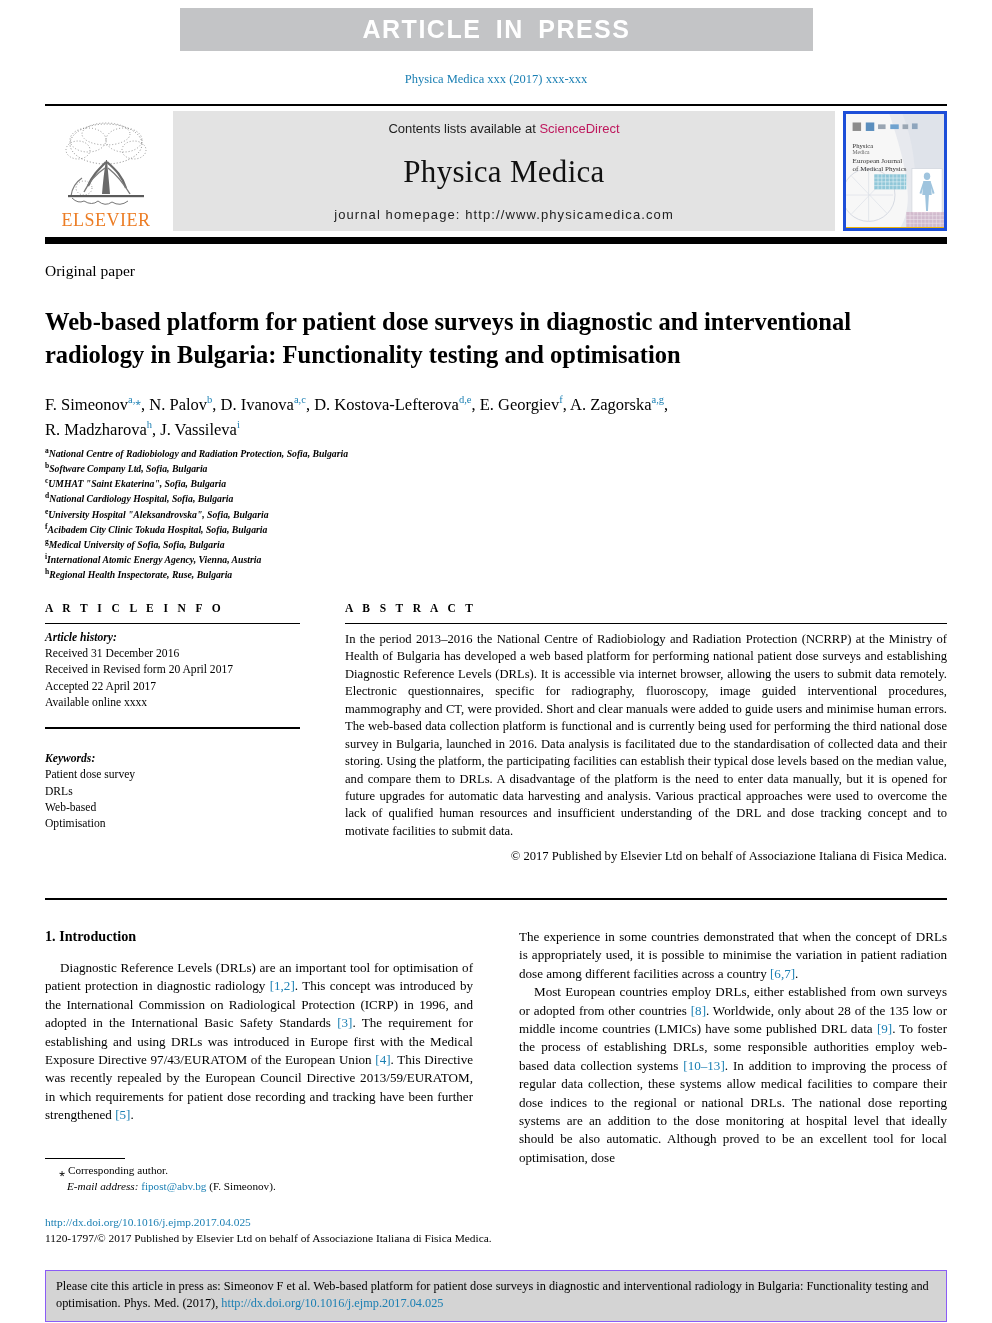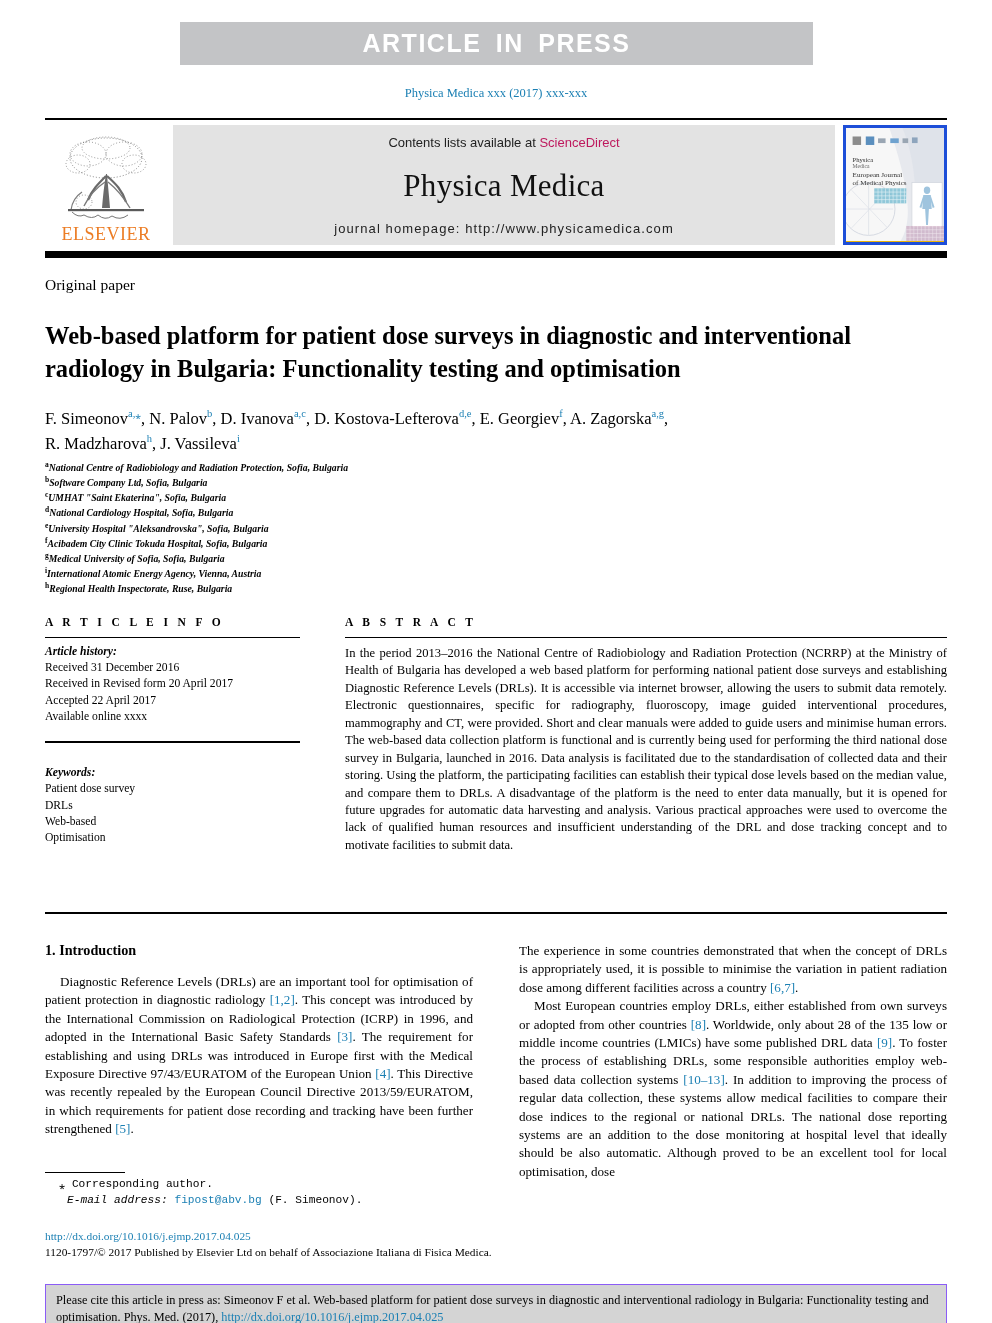--- a/index.html
+++ b/index.html
@@ -13,21 +13,20 @@
     font-family: "Liberation Serif", serif;
     color: #000;
     position: relative;
     overflow: hidden;
   }
   .page {
     width: 992px;
     height: 984px;
     position: relative;
     box-sizing: border-box;
-    margin-top: 14px;
   }
 
   
   .aip-bar {
     position: absolute;
     left: 180px;
     top: 8px;
     width: 633px;
     height: 43px;
     background: #c3c4c6;
@@ -269,21 +268,21 @@
     left: 45px;
     top: 1158px;
     width: 428px;
   }
   .fn-rule { border-top: 1px solid #000; width: 80px; margin-bottom: 4px; }
   .fn-line {
     font-size: 11.2px;
     line-height: 1.42;
     font-family: "Liberation Serif", serif;
   }
-  .fn-indent { padding-left: 14px; font-family: Liberation Mono, monospace; }
+  .fn-indent { padding-left: 14px; }
   .fn-label { font-style: italic; }
   .link { color: #1a7fb3; }
 
   .doi-block {
     position: absolute;
     left: 45px;
     top: 1215px;
     width: 600px;
     font-size: 11.4px;
     line-height: 1.38;
@@ -445,20 +444,21 @@
         <div>Optimisation</div>
       </div>
     </div>
 
     <div class="col-gap"></div>
 
     <div class="col-abstract">
       <div class="sec-head">A B S T R A C T</div>
       <div class="hr-thin"></div>
       <div class="abstract-body">In the period 2013–2016 the National Centre of Radiobiology and Radiation Protection (NCRRP) at the Ministry of Health of Bulgaria has developed a web based platform for performing national patient dose surveys and establishing Diagnostic Reference Levels (DRLs). It is accessible via internet browser, allowing the users to submit data remotely. Electronic questionnaires, specific for radiography, fluoroscopy, image guided interventional procedures, mammography and CT, were provided. Short and clear manuals were added to guide users and minimise human errors. The web-based data collection platform is functional and is currently being used for performing the third national dose survey in Bulgaria, launched in 2016. Data analysis is facilitated due to the standardisation of collected data and their storing. Using the platform, the participating facilities can establish their typical dose levels based on the median value, and compare them to DRLs. A disadvantage of the platform is the need to enter data manually, but it is opened for future upgrades for automatic data harvesting and analysis. Various practical approaches were used to overcome the lack of qualified human resources and insufficient understanding of the DRL and dose tracking concept and to motivate facilities to submit data.</div>
+      <div class="abstract-copy">© 2017 Published by Elsevier Ltd on behalf of Associazione Italiana di Fisica Medica.</div>
     </div>
 
   </div>
 
   <div class="rule-under-abstract"></div>
 
   <div class="body-cols">
     <div class="bcol">
       <div class="h2">1. Introduction</div>
       <p class="para" style="text-indent:1.15em">Diagnostic Reference Levels (DRLs) are an important tool for optimisation of patient protection in diagnostic radiology <span class="ref">[1,2]</span>. This concept was introduced by the International Commission on Radiological Protection (ICRP) in 1996, and adopted in the International Basic Safety Standards <span class="ref">[3]</span>. The requirement for establishing and using DRLs was introduced in Europe first with the Medical Exposure Directive 97/43/EURATOM of the European Union <span class="ref">[4]</span>. This Directive was recently repealed by the European Council Directive 2013/59/EURATOM, in which requirements for patient dose recording and tracking have been further strengthened <span class="ref">[5]</span>.</p>

